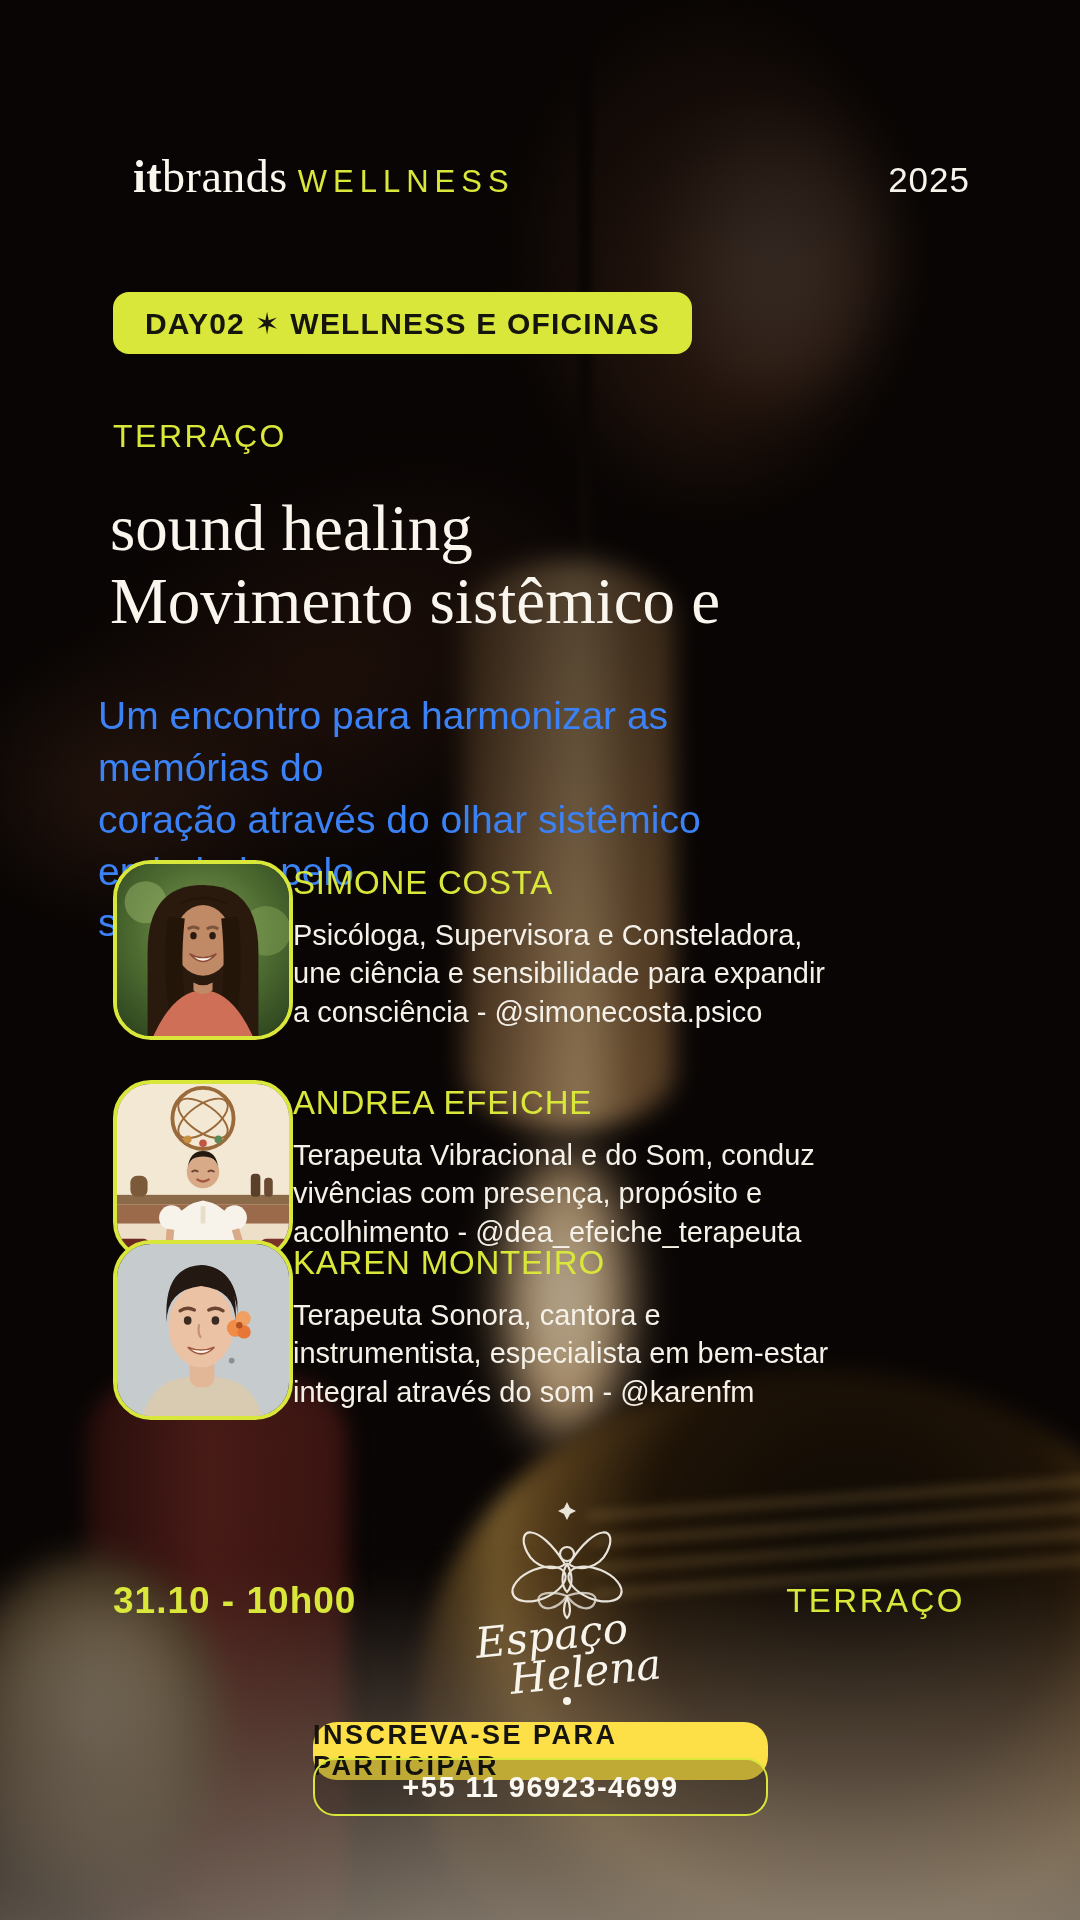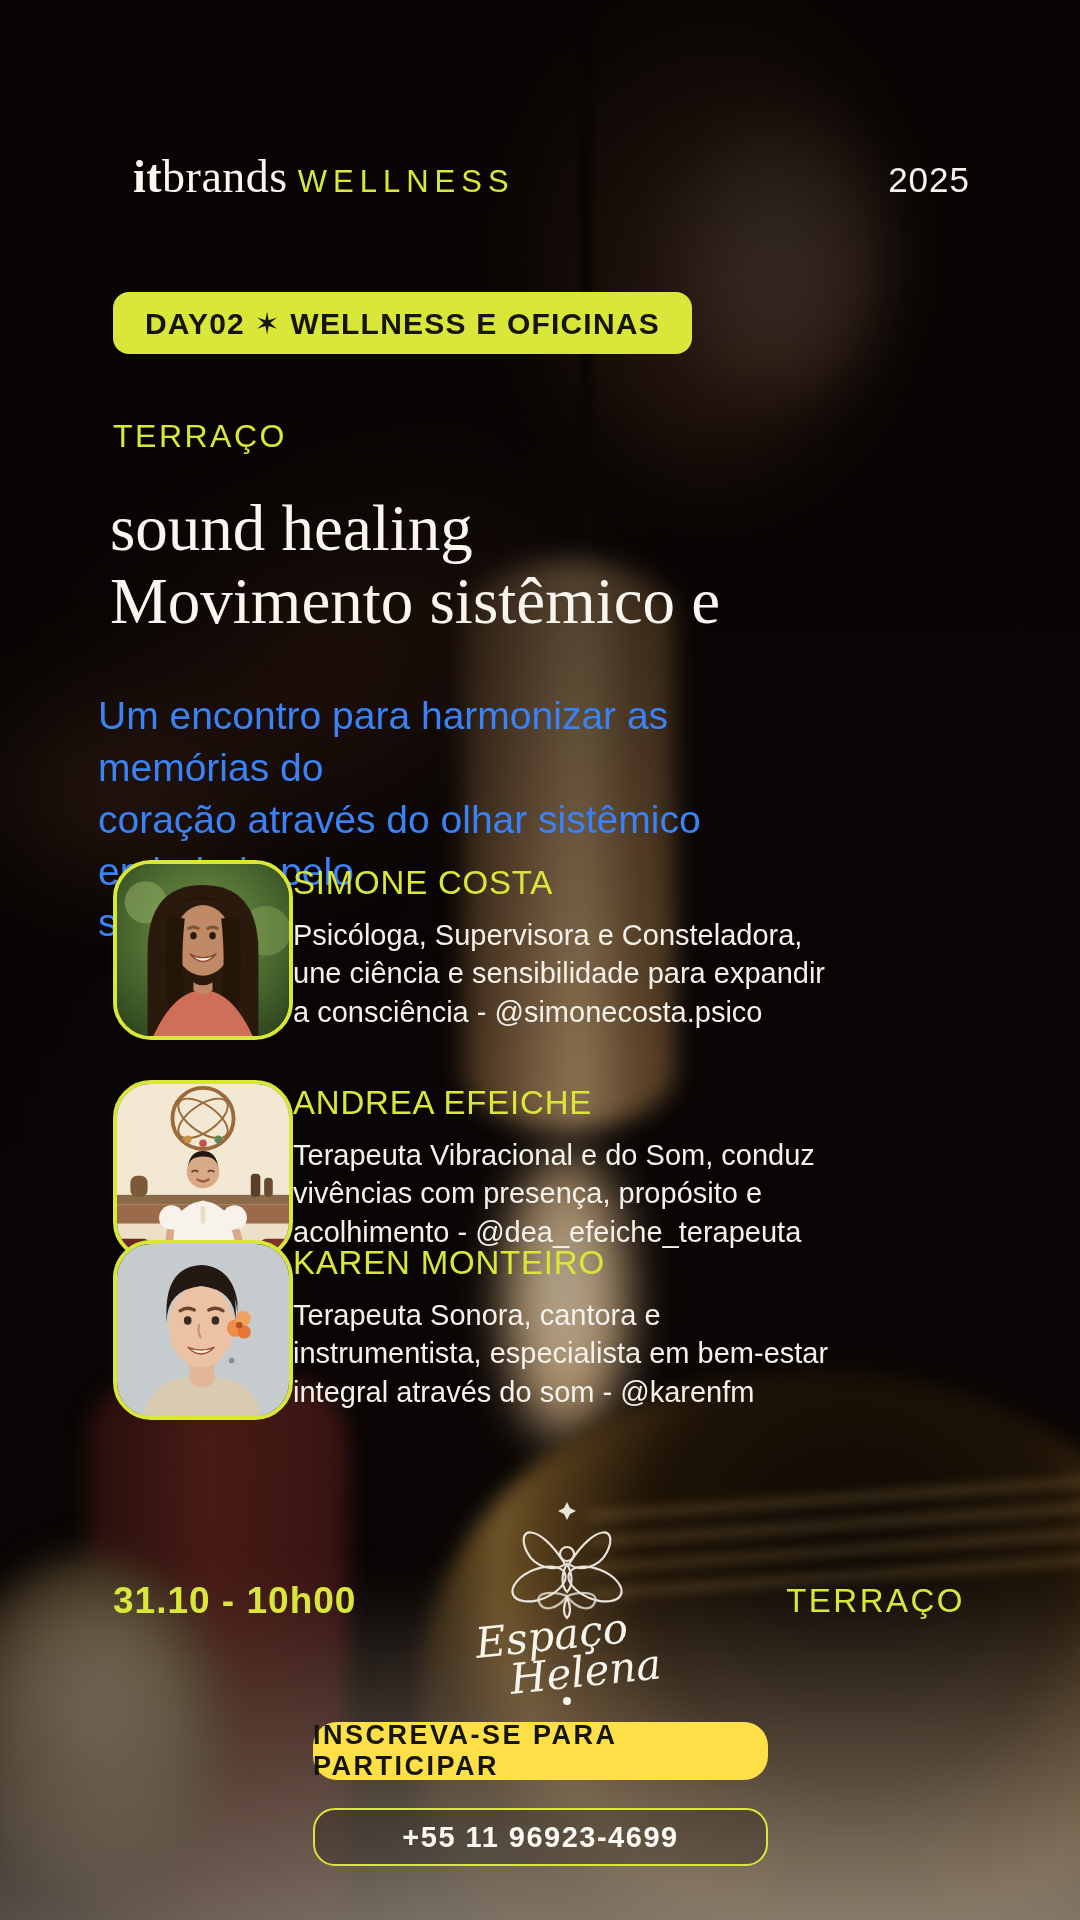--- a/index.html
+++ b/index.html
@@ -74,21 +74,21 @@
   .sp-name{color:#d9e73a;font-size:33px;letter-spacing:.8px;font-weight:500;margin:2px 0 14px 0;}
   .sp-bio{color:#f5f1e8;font-size:29px;line-height:1.32;white-space:pre-line;}
   .footer-date{position:absolute;left:113px;top:1580px;color:#d9e73a;
     font-size:37px;font-weight:700;letter-spacing:1px;}
   .footer-loc{position:absolute;right:115px;top:1582px;color:#d9e73a;
     font-size:33px;letter-spacing:2.5px;font-weight:500;}
   .venue{position:absolute;left:455px;top:1498px;width:230px;height:210px;}
   .cta{position:absolute;left:313px;top:1722px;width:455px;height:58px;border-radius:24px;
     background:#fde047;color:#15150d;display:flex;align-items:center;justify-content:center;
     font-size:27px;font-weight:600;letter-spacing:2.5px;cursor:pointer;}
-  .phone{position:absolute;left:313px;top:1808px;width:455px;height:58px;border-radius:22px;
+  .phone{position:absolute;left:313px;top:1758px;width:455px;height:58px;border-radius:22px;
     border:2px solid #d9e73a;box-sizing:border-box;color:#fcf9f2;background:rgba(10,7,5,.25);
     display:flex;align-items:center;justify-content:center;
     font-size:29px;font-weight:700;letter-spacing:1.5px;cursor:pointer;}
 </style>
 </head>
 <body>
 
 <div class="canvas">
 
   <div class="bg">

